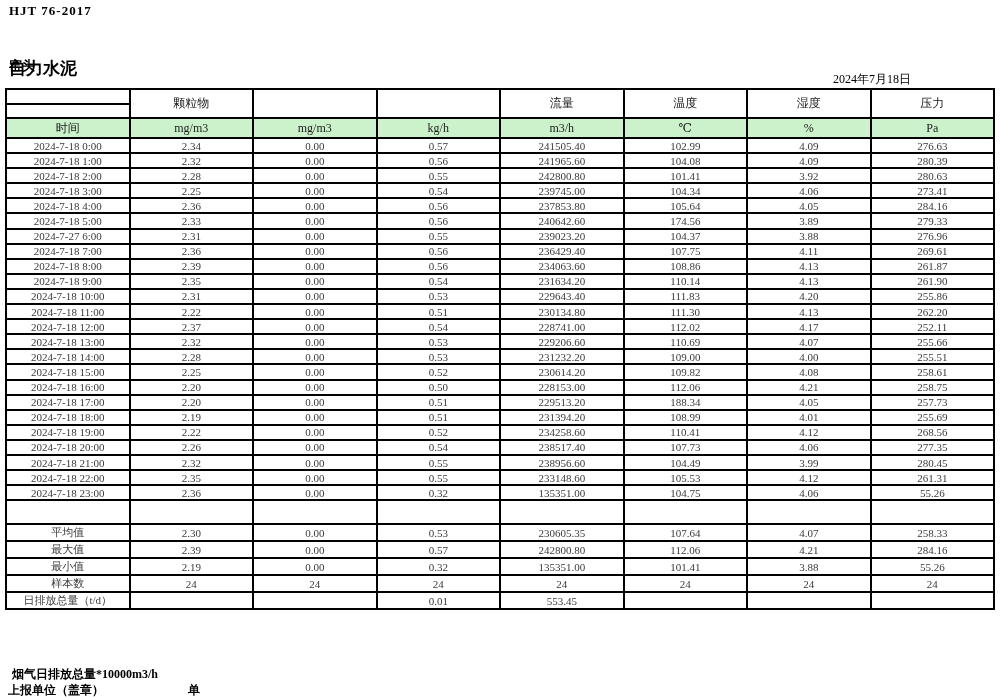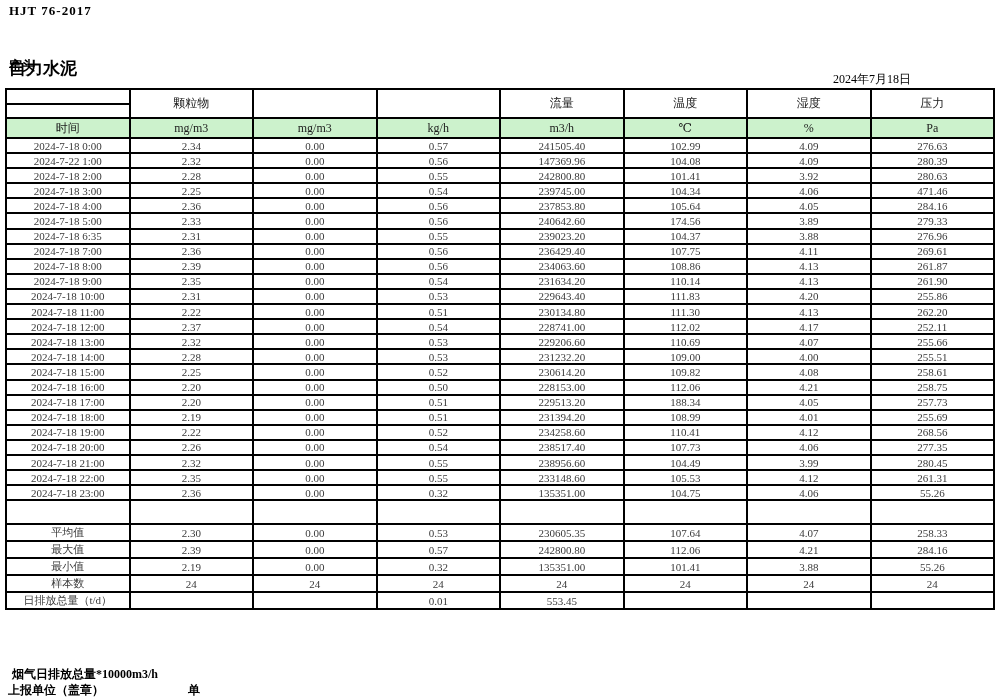--- a/index.html
+++ b/index.html
@@ -65,25 +65,25 @@
           <td>2024-7-18  0:00</td>
           <td>2.34</td>
           <td>0.00</td>
           <td>0.57</td>
           <td>241505.40</td>
           <td>102.99</td>
           <td>4.09</td>
           <td>276.63</td>
         </tr>
         <tr>
-          <td>2024-7-22  1:00</td>
+          <td>2024-7-18  1:00</td>
           <td>2.32</td>
           <td>0.00</td>
           <td>0.56</td>
-          <td>147369.96</td>
+          <td>241965.60</td>
           <td>104.08</td>
           <td>4.09</td>
           <td>280.39</td>
         </tr>
         <tr>
           <td>2024-7-18  2:00</td>
           <td>2.28</td>
           <td>0.00</td>
           <td>0.55</td>
           <td>242800.80</td>
@@ -92,21 +92,21 @@
           <td>280.63</td>
         </tr>
         <tr>
           <td>2024-7-18  3:00</td>
           <td>2.25</td>
           <td>0.00</td>
           <td>0.54</td>
           <td>239745.00</td>
           <td>104.34</td>
           <td>4.06</td>
-          <td>471.46</td>
+          <td>273.41</td>
         </tr>
         <tr>
           <td>2024-7-18  4:00</td>
           <td>2.36</td>
           <td>0.00</td>
           <td>0.56</td>
           <td>237853.80</td>
           <td>105.64</td>
           <td>4.05</td>
           <td>284.16</td>
@@ -115,21 +115,21 @@
           <td>2024-7-18  5:00</td>
           <td>2.33</td>
           <td>0.00</td>
           <td>0.56</td>
           <td>240642.60</td>
           <td>174.56</td>
           <td>3.89</td>
           <td>279.33</td>
         </tr>
         <tr>
-          <td>2024-7-18  6:35</td>
+          <td>2024-7-27  6:00</td>
           <td>2.31</td>
           <td>0.00</td>
           <td>0.55</td>
           <td>239023.20</td>
           <td>104.37</td>
           <td>3.88</td>
           <td>276.96</td>
         </tr>
         <tr>
           <td>2024-7-18  7:00</td>

